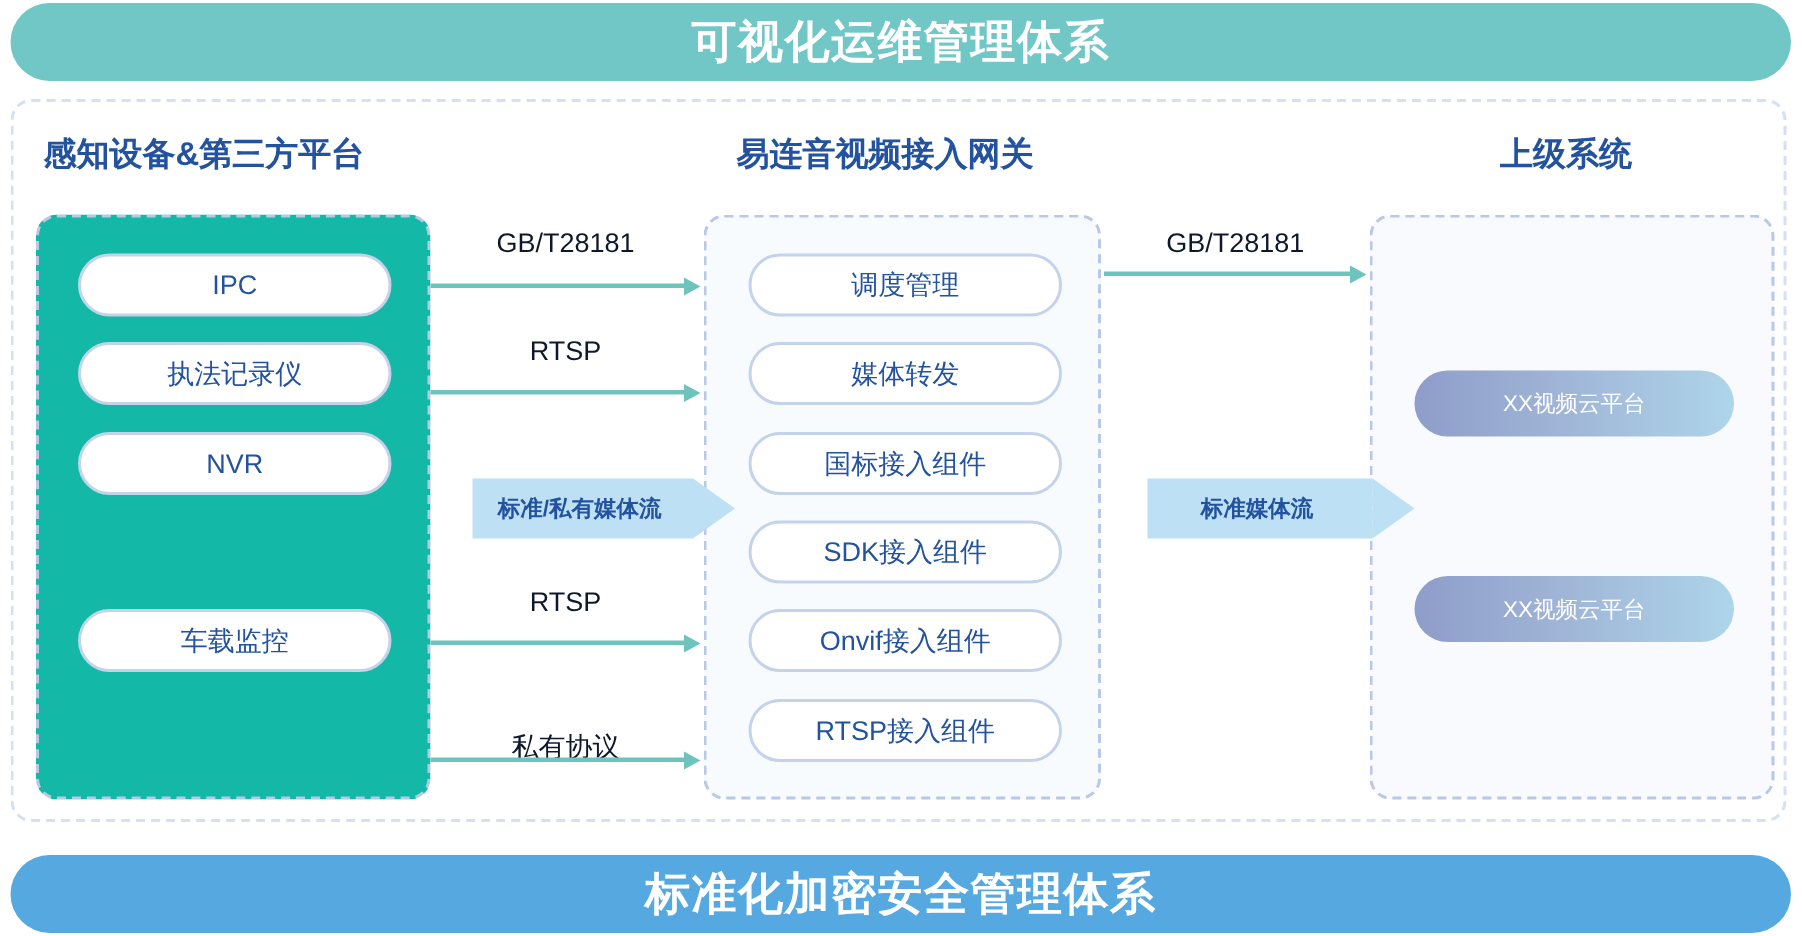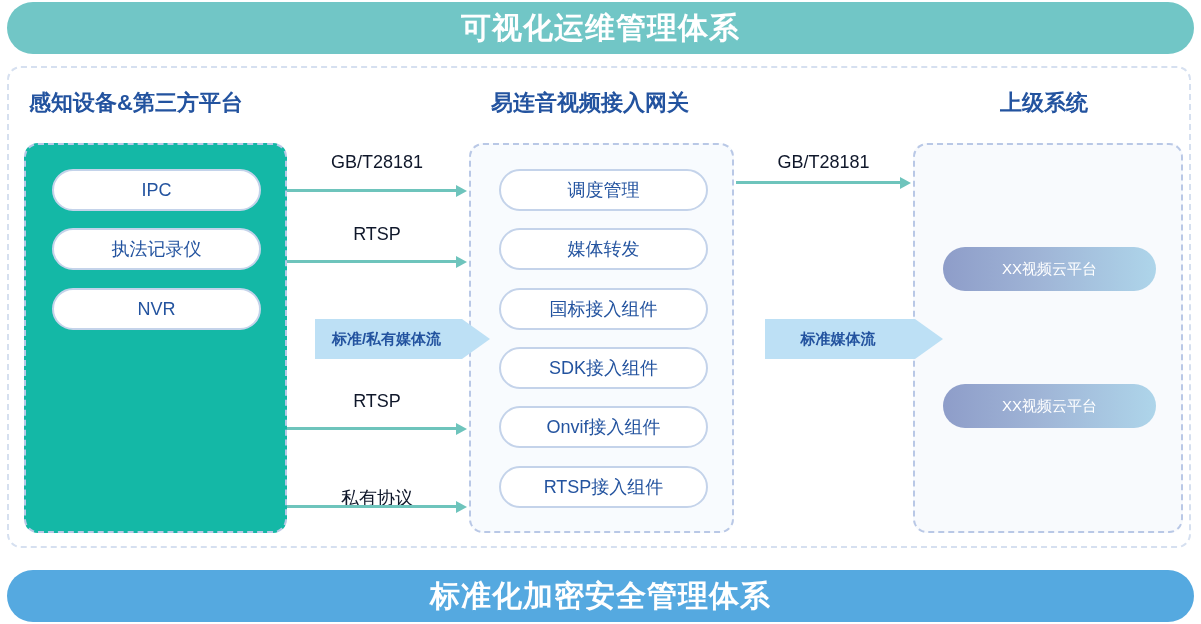--- a/index.html
+++ b/index.html
@@ -220,20 +220,21 @@
 <div class="outer-panel"></div>
 
 <div class="col-header hdr-left">感知设备&amp;第三方平台</div>
 <div class="col-header hdr-mid">易连音视频接入网关</div>
 <div class="col-header hdr-right">上级系统</div>
 
 <div class="col-box col-left">
   <div class="pill pill-r0">IPC</div>
   <div class="pill pill-r1">执法记录仪</div>
   <div class="pill pill-r2">NVR</div>
+  <div class="pill pill-r4">车载监控</div>
 </div>
 
 <div class="col-box col-mid">
   <div class="pill pill-r1">媒体转发</div>
   <div class="pill pill-r0">调度管理</div>
   <div class="pill pill-r2">国标接入组件</div>
   <div class="pill pill-r3">SDK接入组件</div>
   <div class="pill pill-r4">Onvif接入组件</div>
   <div class="pill pill-r5">RTSP接入组件</div>
 </div>

